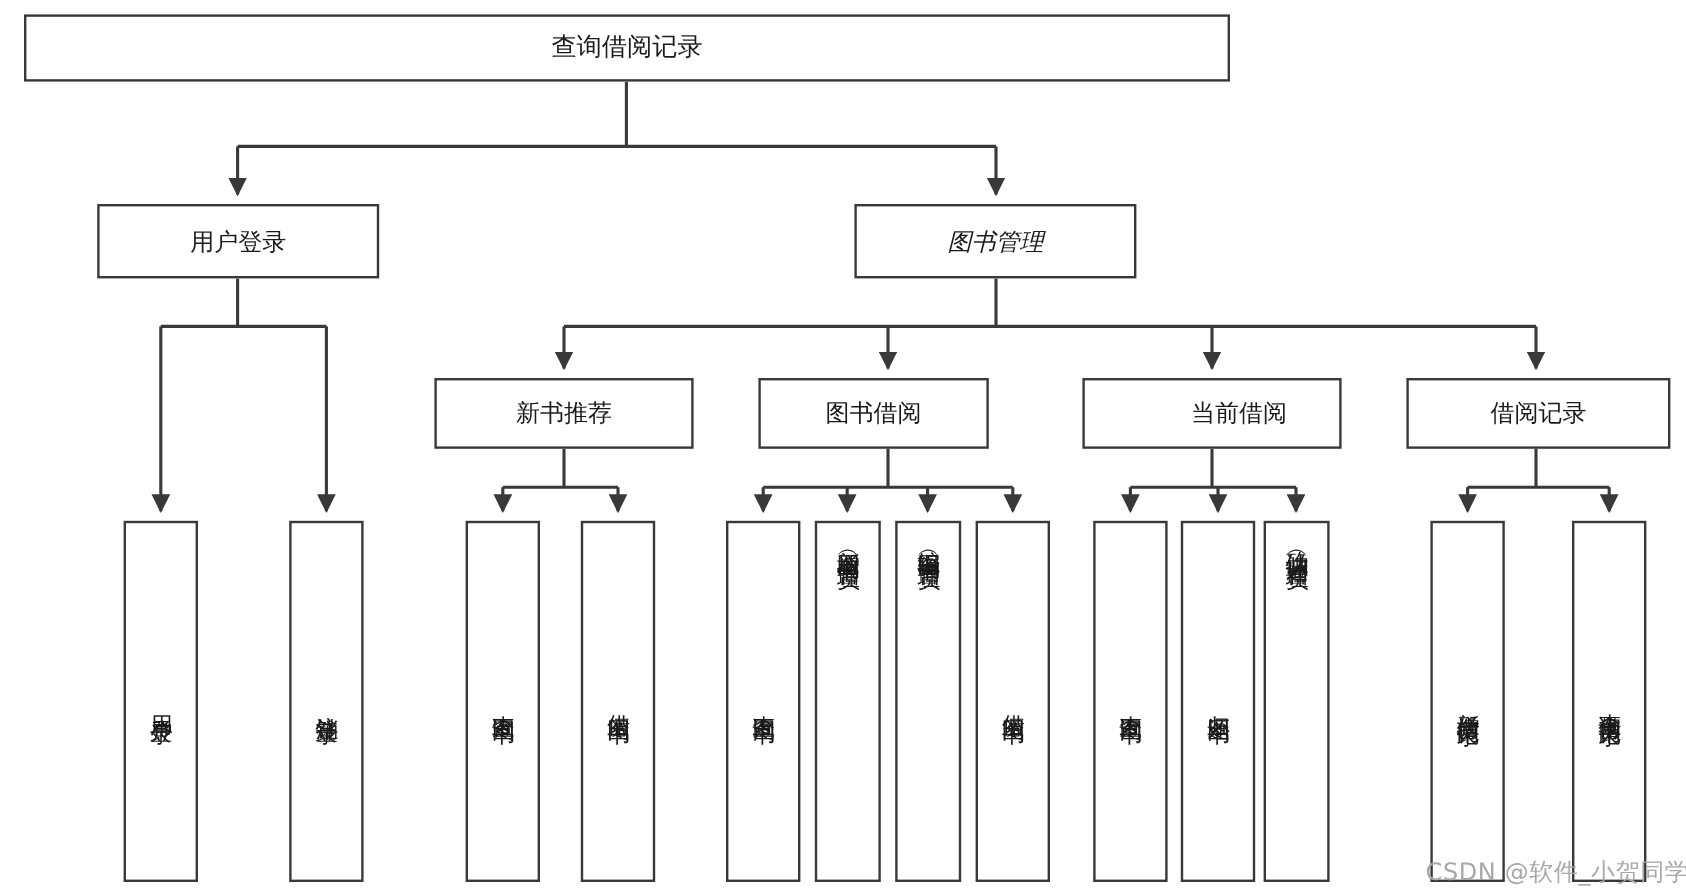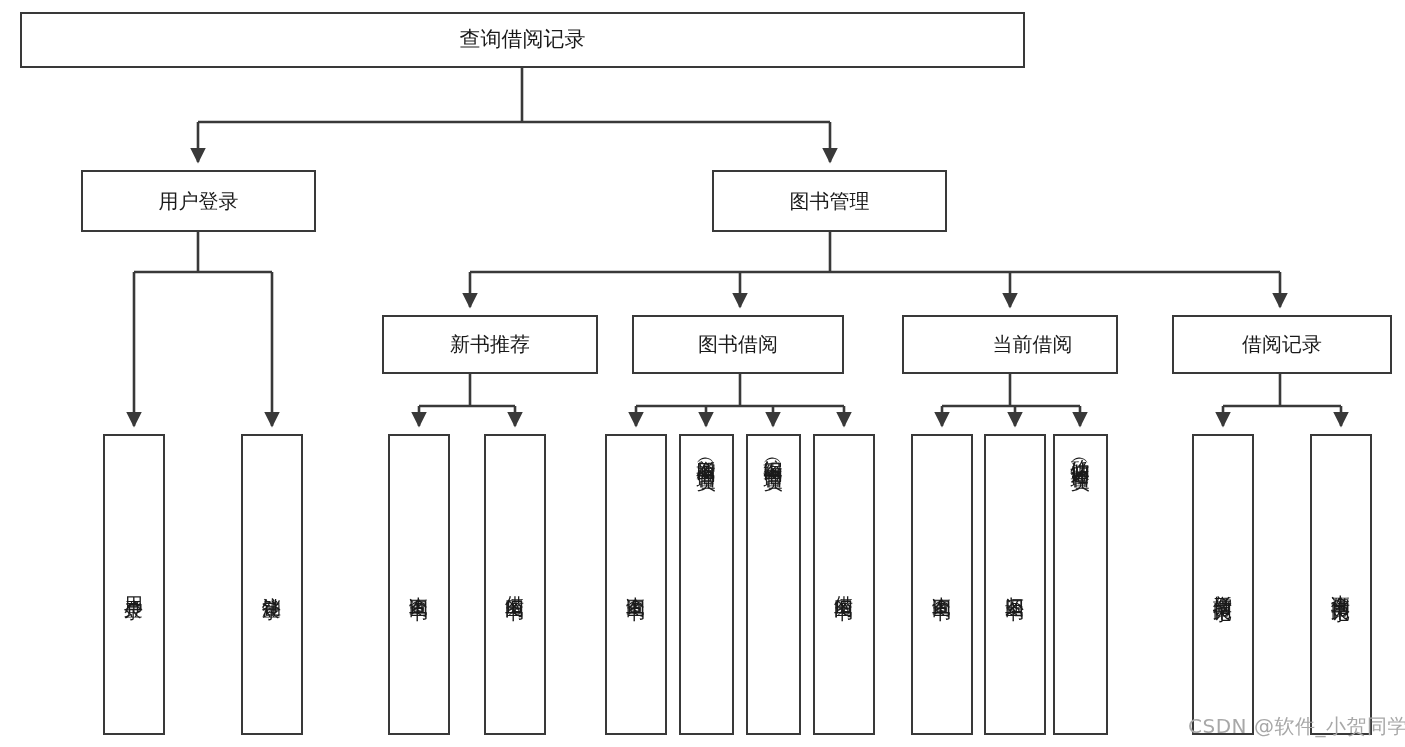--- a/index.html
+++ b/index.html
@@ -122,27 +122,27 @@
     </g>
   </svg>
 
   <div id="nodes-layer">
       <div class="node root" style="left: 20px; top: 12px; width: 1005px; height: 56px;">
         <span class="label">查询借阅记录</span>
       </div>
       <div class="node lvl2" style="left: 81px; top: 170px; width: 235px; height: 62px;">
         <span class="label">用户登录</span>
       </div>
-      <div class="node lvl2" style="left: 712px; top: 170px; width: 235px; height: 62px;">
+      <div class="node lvl2" style="left: 712px; top: 170px; width: 235px; height: 62px; font-style: italic;">
         <span class="label">图书管理</span>
       </div>
-      <div class="node lvl3" style="left: 382px; top: 315px; width: 216px; height: 59px;">
+      <div class="node lvl3" style="left: 362px; top: 315px; width: 216px; height: 59px;">
         <span class="label">新书推荐</span>
       </div>
-      <div class="node lvl3" style="left: 632px; top: 315px; width: 212px; height: 59px;">
+      <div class="node lvl3" style="left: 632px; top: 315px; width: 192px; height: 59px;">
         <span class="label">图书借阅</span>
       </div>
       <div class="node lvl3" style="left: 902px; top: 315px; width: 216px; height: 59px; padding-left: 45px;">
         <span class="label">当前借阅</span>
       </div>
       <div class="node lvl3" style="left: 1172px; top: 315px; width: 220px; height: 59px;">
         <span class="label">借阅记录</span>
       </div>
       <div class="node leaf centered" style="left: 103px; top: 434px; width: 62px; height: 301px;">
         <span class="label">用户登录</span>

